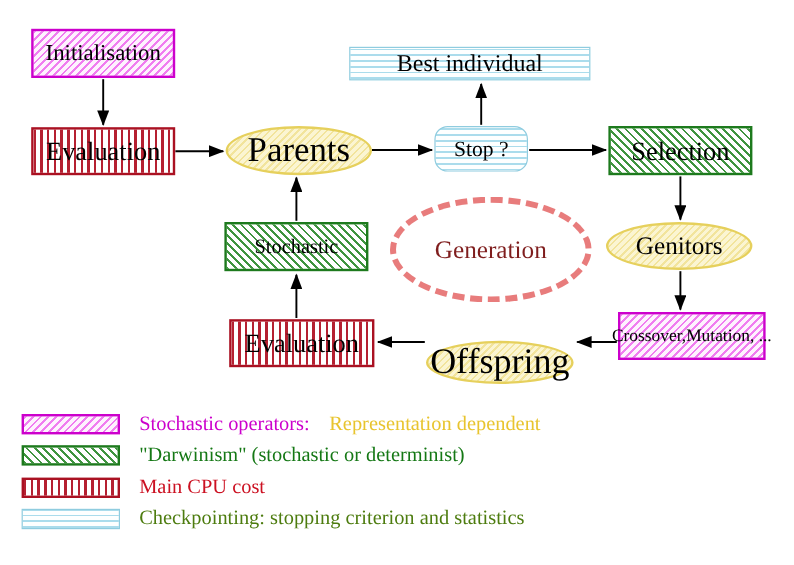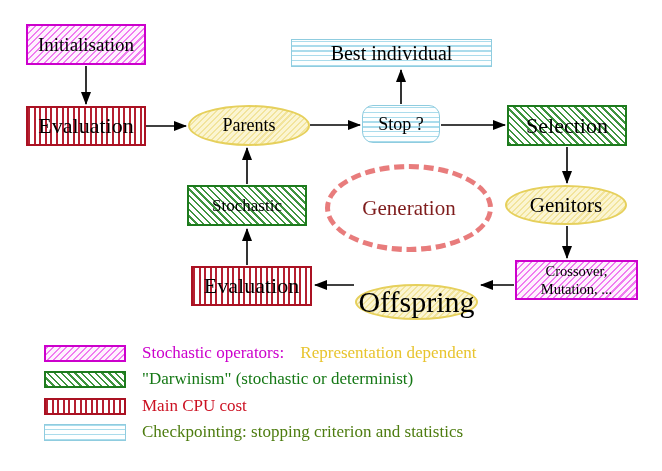--- a/index.html
+++ b/index.html
@@ -26,37 +26,37 @@
     border:1.5px solid #8fccdf;
     background:repeating-linear-gradient(0deg,#aadcec 0 1.5px,rgba(0,0,0,0) 1.5px 4.8px),#fdffff;
   }
   .ellipse-yellow{
     border:2px solid #e6d05c;border-radius:50%;
     background:repeating-linear-gradient(135deg,#f2e49c 0 1.5px,rgba(0,0,0,0) 1.5px 4.2px),#fbf5d2;
   }
   
   .n-init{left:26px;top:24px;width:120px;height:41px;font-size:19px;}
   .n-eval-top{left:26px;top:106px;width:120px;height:40px;font-size:22px;}
-  .n-parents{left:188px;top:105px;width:122px;height:41px;font-size:18px;}
+  .n-parents{left:188px;top:105px;width:122px;height:41px;font-size:29px;}
   .n-best{left:291px;top:39px;width:201px;height:28px;font-size:20px;}
   .n-stop{left:362px;top:105px;width:78px;height:38px;font-size:18px;border-radius:11px;}
   .n-selection{left:507px;top:105px;width:120px;height:41px;font-size:22px;}
   .n-genitors{left:505px;top:185px;width:122px;height:40px;font-size:21px;}
-  .n-crossover{left:515px;top:260px;width:123px;height:40px;font-size:14.5px;flex-direction:column;line-height:1.25;}
+  .n-crossover{left:515px;top:260px;width:123px;height:40px;font-size:14.5px;flex-direction:row;line-height:1.25;}
   .n-offspring{left:355px;top:284px;width:123px;height:36px;font-size:30px;}
   .n-eval-bot{left:191px;top:266px;width:121px;height:40px;font-size:22px;}
   .n-replacement{left:187px;top:185px;width:120px;height:41px;font-size:17px;}
   .n-generation{
     left:325px;top:164px;width:168px;height:88px;font-size:21px;
     border:5px dashed #e87c7c;border-radius:50%;color:#7f1d1d;background:transparent;
   }
   
   #arrows{position:absolute;left:0;top:0;width:662px;height:471px;pointer-events:none;}
   
-  .legend-row{position:absolute;left:44px;display:flex;align-items:center;height:20px;text-align:right;}
+  .legend-row{position:absolute;left:18px;display:flex;align-items:center;height:20px;text-align:right;}
   .swatch{width:82px;height:17px;box-sizing:border-box;flex:0 0 82px;}
   .legend-text{margin-left:16px;font-size:17px;white-space:nowrap;}
   .lr1{top:343px;} .lr2{top:369px;} .lr3{top:396px;} .lr4{top:422px;}
   .c-magenta{color:#cc00cc;}
   .c-gold{color:#e8c42e;margin-left:12px;}
   .c-green{color:#157815;}
   .c-red{color:#cc1122;}
   .c-cyan{color:#4d7c0f;}
 </style>
 </head>

